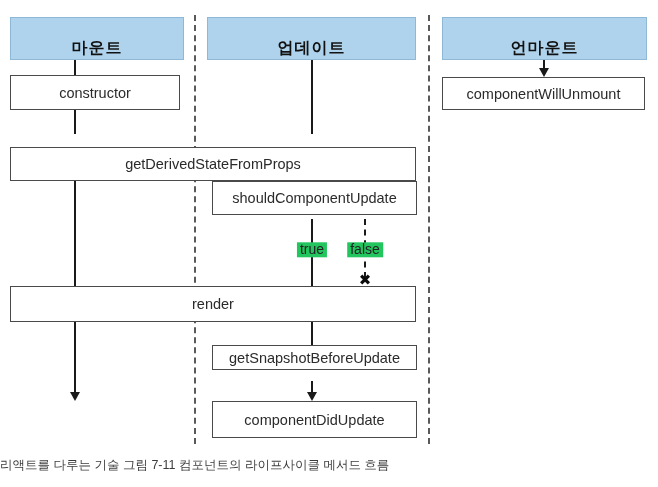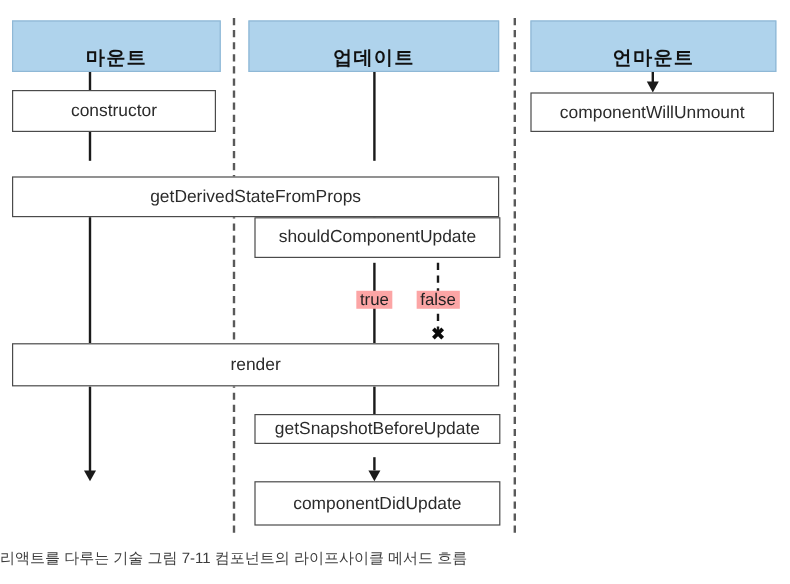--- a/index.html
+++ b/index.html
@@ -68,21 +68,21 @@
   #ln-u5{left:311px;top:381px;height:11px;}
   #ar-u{left:307px;top:392px;}
   
   #ln-f1{left:364px;top:219px;height:59px;}
   
   #ln-n1{left:543px;top:60px;height:9px;}
   #ar-n{left:539px;top:68px;}
   
   .branch-label{
     position:absolute;transform:translate(-50%,-50%);
-    background:#fca5a5;padding:0 3px;
+    background:#22c55e;padding:0 3px;
     font-size:14px;color:#222222;line-height:1.1;
   }
   #lbl-true{left:312px;top:250px;}
   #lbl-false{left:365px;top:250px;}
   
   #x-term{
     position:absolute;left:365px;top:279px;
     transform:translate(-50%,-50%);
     font-size:15px;font-weight:bold;color:#0A0A0A;line-height:1;
   }

